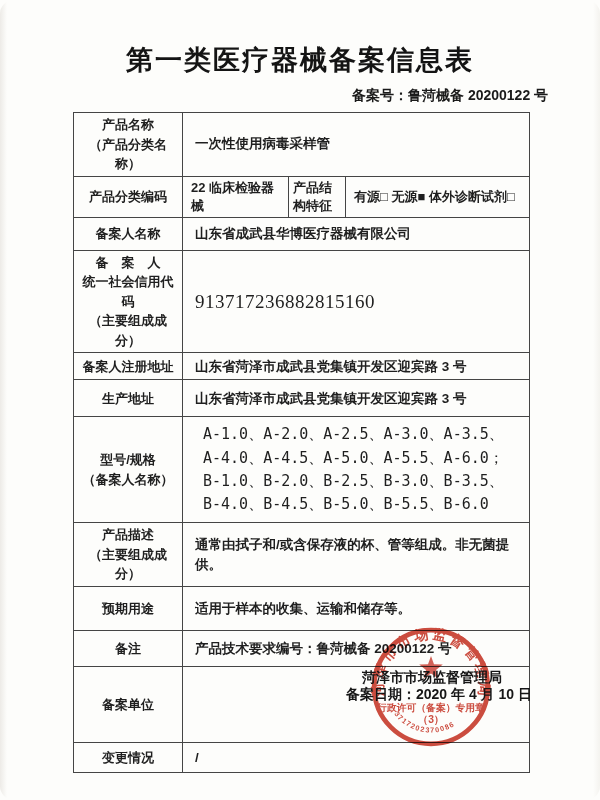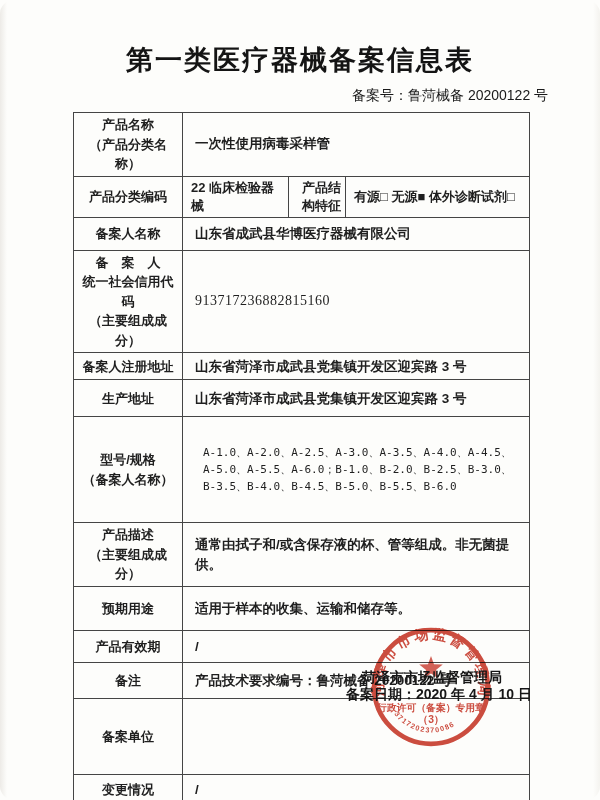--- a/index.html
+++ b/index.html
@@ -16,21 +16,21 @@
     border-radius:14px;
   }
   .doc-title{
     position:absolute;top:42px;left:0;width:600px;
     text-align:center;
     font-size:27px;font-weight:bold;letter-spacing:2px;
     color:#141414;
   }
   .record-no{
     position:absolute;top:87px;left:352px;
-    font-size:14px;font-weight:normal;color:#1a1a1a;
+    font-size:14px;font-weight:bold;color:#1a1a1a;
   }
   table.form{
     position:absolute;left:73px;top:112px;
     width:456px;
     border-collapse:collapse;table-layout:fixed;
   }
   table.form td{
     border:1.6px solid #454545;
     vertical-align:middle;
     overflow:hidden;
@@ -41,31 +41,31 @@
     white-space:pre-line;line-height:1.5;
     padding:2px 3px;
     margin-top:40px;
   }
   td.val{
     font-size:13.5px;font-weight:700;
     padding:2px 12px;line-height:1.45;
   }
   td.val.digits{
     font-family:"Liberation Serif","DejaVu Serif",serif;
-    font-weight:400;font-size:14px;letter-spacing:0.5px;margin-top:16px;
+    font-weight:400;font-size:19px;letter-spacing:0.5px;margin-top:16px;
   }
   td.val.models{
     font-family:"DejaVu Sans Mono","Liberation Mono",monospace;
-    font-weight:400;font-size:11px;line-height:1.55;padding-left:20px;
+    font-weight:400;font-size:15px;line-height:1.55;padding-left:20px;
   }
   td.sub{
     font-size:13px;font-weight:bold;
     padding:2px 8px;line-height:1.4;
   }
-  td.sub.center{text-align:right;padding:2px 4px;}
+  td.sub.center{text-align:left;padding:2px 4px;}
   .footer-unit{
     position:absolute;top:669px;left:362px;
     font-size:14px;font-weight:bold;color:#161616;z-index:3;
   }
   .footer-date{
     position:absolute;top:686px;left:346px;
     font-size:14px;font-weight:bold;color:#161616;z-index:3;
   }
   .stamp{
     position:absolute;left:369px;top:625px;
@@ -137,24 +137,20 @@
       <td class="lab">产品描述
 （主要组成成分）</td>
       <td class="val" colspan="3">通常由拭子和/或含保存液的杯、管等组成。非无菌提供。</td>
     </tr>
 
     <tr style="height:44px">
       <td class="lab">预期用途</td>
       <td class="val" colspan="3">适用于样本的收集、运输和储存等。</td>
     </tr>
 
-    <tr style="height:32px">
-      <td class="lab">产品有效期</td>
-      <td class="val" colspan="3">/</td>
-    </tr>
 
     <tr style="height:36px">
       <td class="lab">备注</td>
       <td class="val" colspan="3">产品技术要求编号：鲁菏械备 20200122 号</td>
     </tr>
 
     <tr style="height:76px">
       <td class="lab">备案单位</td>
       <td class="val" colspan="3"></td>
     </tr>

